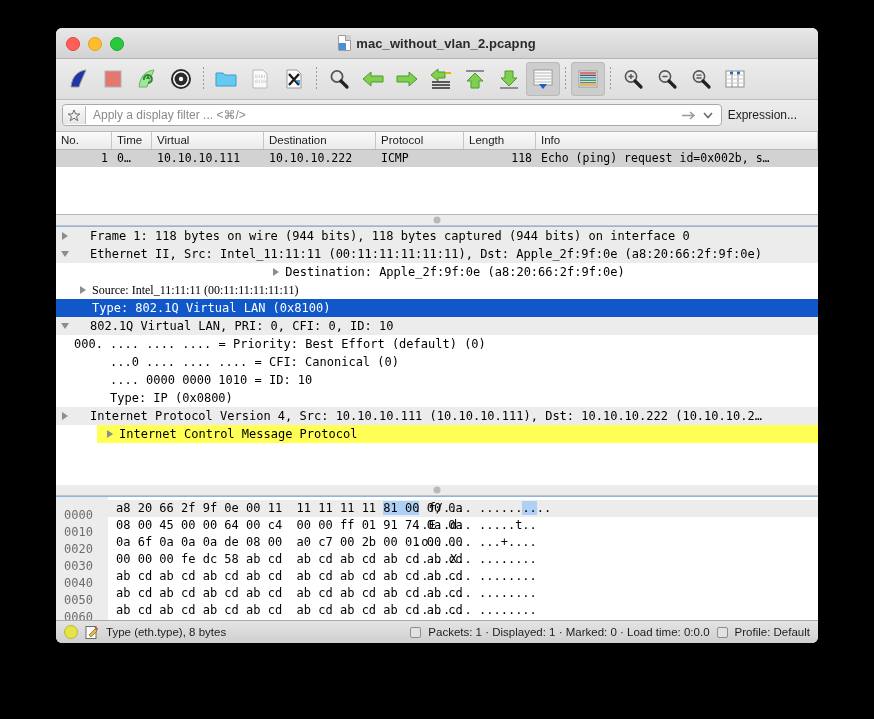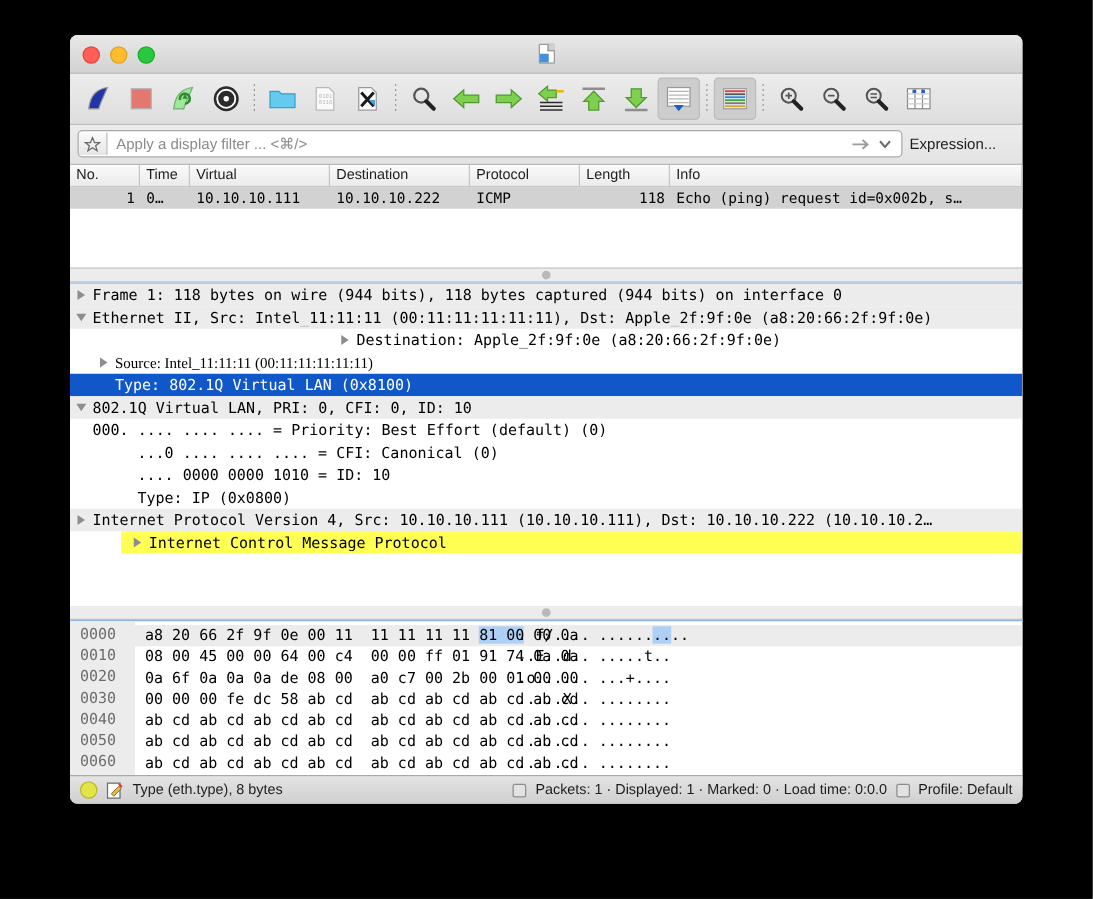--- a/index.html
+++ b/index.html
@@ -94,32 +94,32 @@
     position:absolute;left:50%;top:50%;transform:translate(-50%,-50%);
     width:7px;height:7px;border-radius:50%;background:#b9b9b9;
   }
 
   
   .detail{background:#fff;height:258px;border-top:1px solid #8fb6e0;overflow:hidden;position:relative;}
   .dline{
     display:flex;align-items:center;height:18px;
     font-family:"DejaVu Sans Mono",monospace;font-size:12px;color:#000;white-space:nowrap;
   }
-  .dline.alt{background:#ececec;}
+  .dline.alt{background:#ececec;gap:16px;}
   .dline.sel{background:#1057c9;color:#fff;}
   .dline.hl{background:#ffff54;}
   .tw{width:18px;flex:0 0 18px;display:flex;align-items:center;justify-content:center;}
   .tri{width:0;height:0;}
   .tri.right{border-left:6px solid #8d8d8d;border-top:4px solid transparent;border-bottom:4px solid transparent;}
   .tri.down{border-top:6px solid #8d8d8d;border-left:4px solid transparent;border-right:4px solid transparent;}
   .dtxt{overflow:hidden;text-overflow:clip;}
 
   
   .hexpane{background:#fff;height:132px;border-top:1px solid #8fb6e0;display:flex;overflow:hidden;}
-  .offsets{width:52px;flex:0 0 52px;background:#ececec;padding-top:2px;}
+  .offsets{width:52px;flex:0 0 52px;background:#ececec;padding-top:10px;}
   .offsets div{
     font-family:"DejaVu Sans Mono",monospace;font-size:12px;color:#6d6d6d;
     height:17px;line-height:17px;text-align:left;padding-left:8px;
   }
   .hexcols{flex:1;padding-top:3px;}
   .hexrow{height:17px;line-height:17px;display:flex;font-family:"DejaVu Sans Mono",monospace;font-size:12px;color:#000;}
   .hexrow.alt{background:#ececec;}
   .hexbytes{width:290px;flex:0 0 290px;padding-left:8px;white-space:pre;}
   .asciicol{padding-left:8px;white-space:pre;color:#000;}
   .hsel{background:#aed0f5;}
@@ -146,20 +146,21 @@
       <div class="dot r"></div>
       <div class="dot y"></div>
       <div class="dot g"></div>
     </div>
     <div class="title-wrap">
       <span class="fileicon">
         <span class="body"></span>
           <span class="fold"></span>
           <span class="bits"></span>
       </span>
+      <span class="title-txt">mac_without_vlan_2.pcapng</span>
     </div>
   </div>
 
   <div class="toolbar">
 
     <div class="tbtn">
       <svg width="24" height="22" viewBox="0 0 24 22">
         <path d="M4 19 C5 8 11 3 19 2 C16 9 13 15 12 19 Z" fill="#2235a8" stroke="#9a9a9a" stroke-width="1"></path>
       </svg>
     </div>

